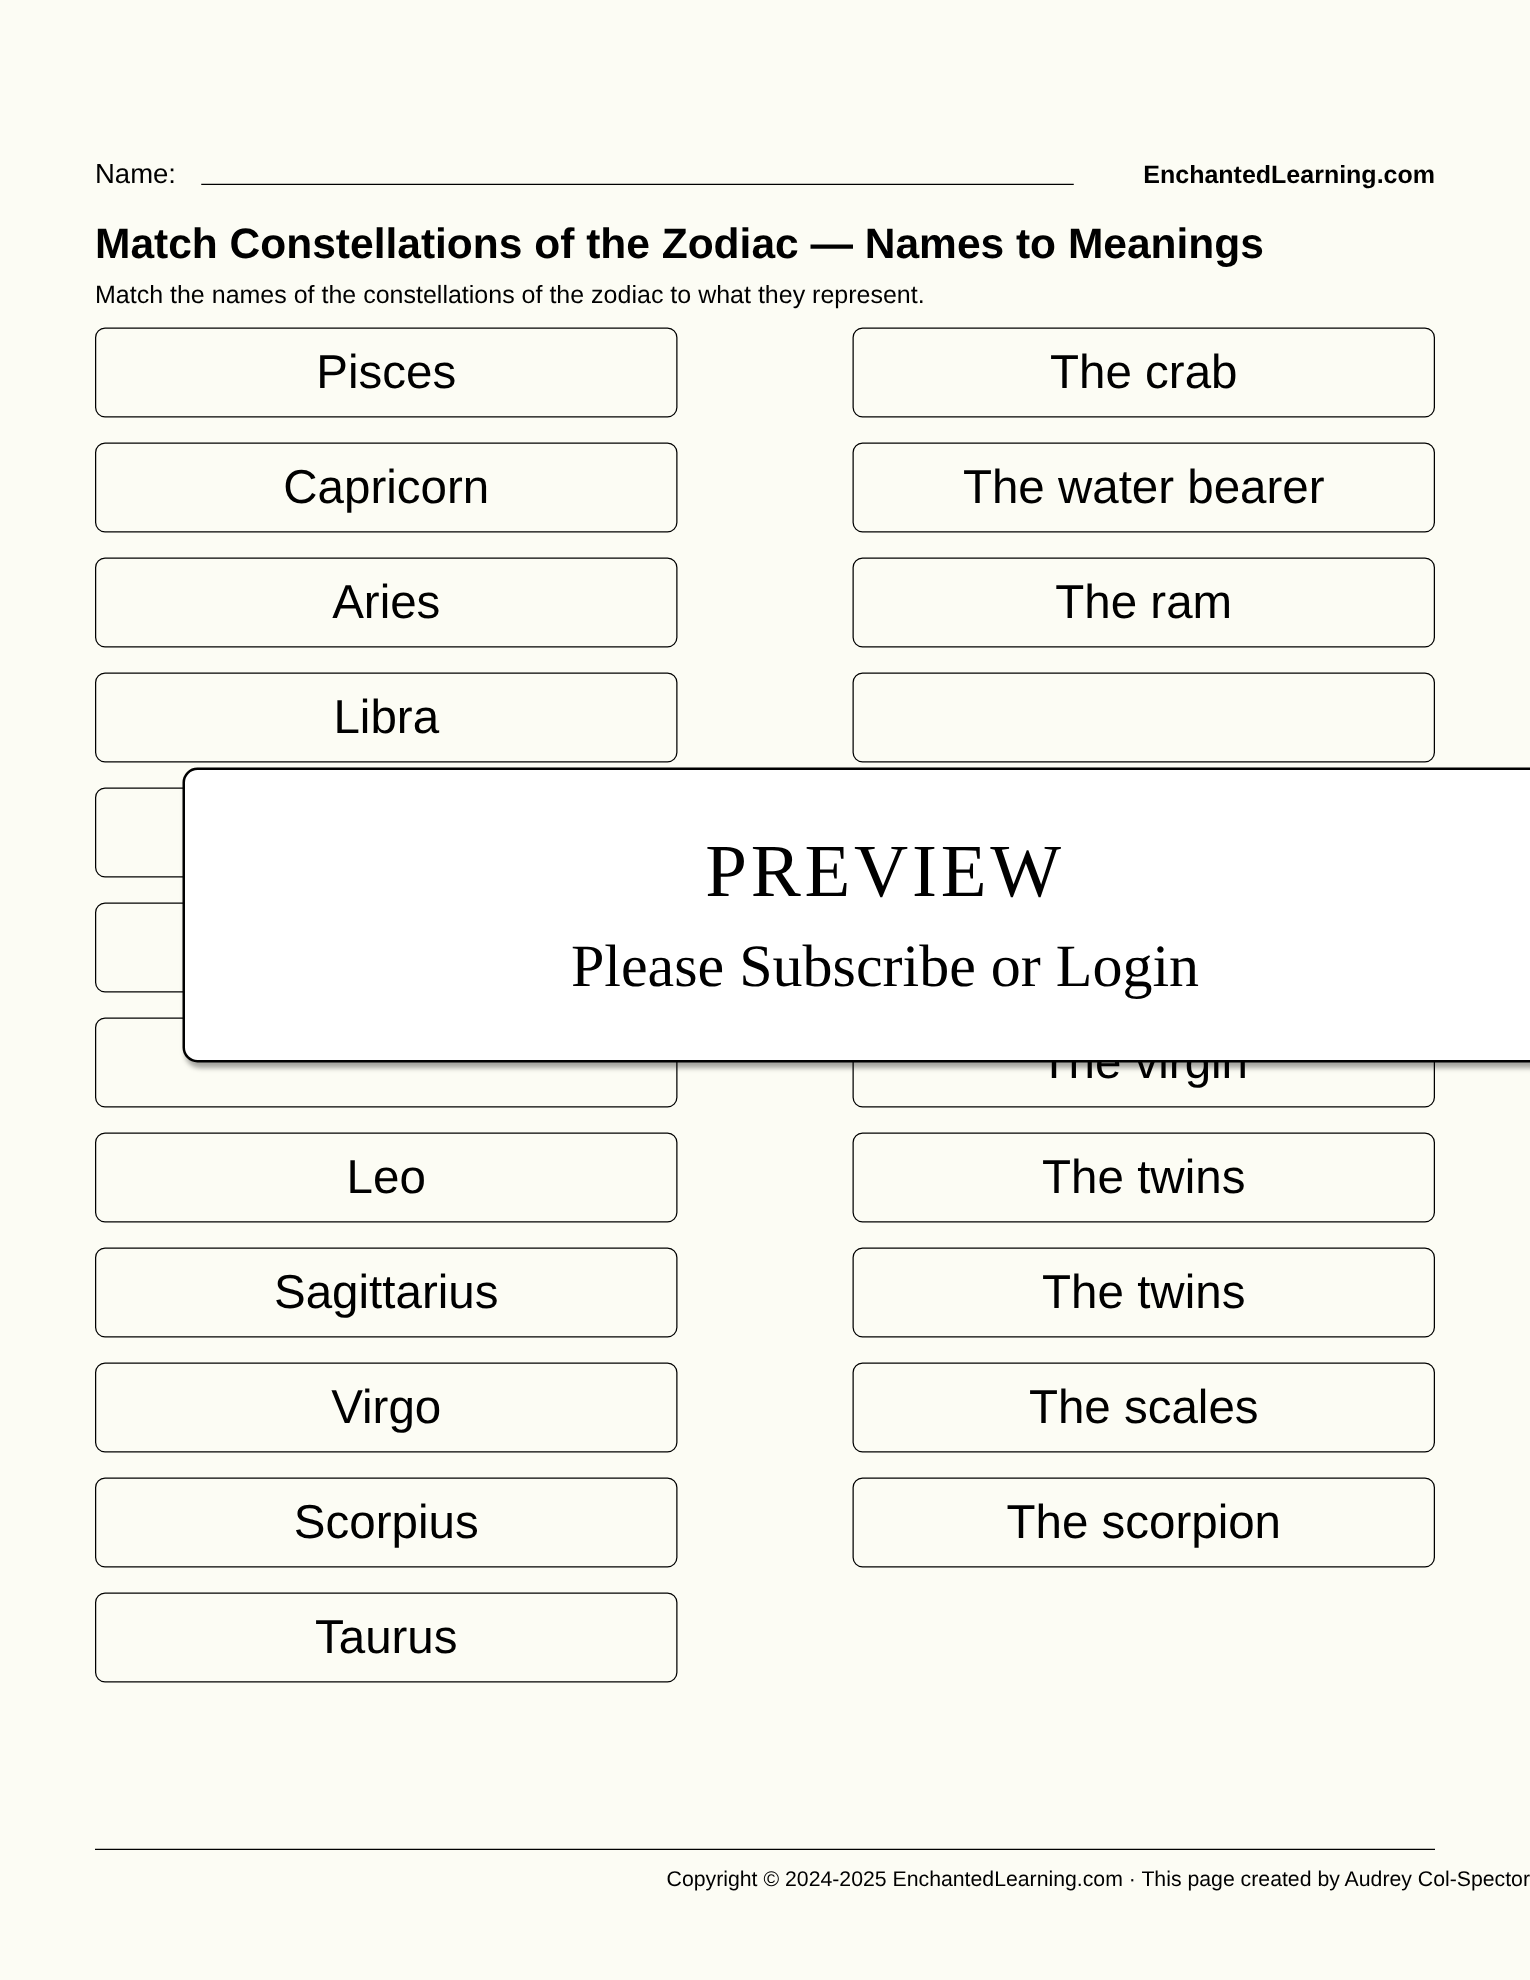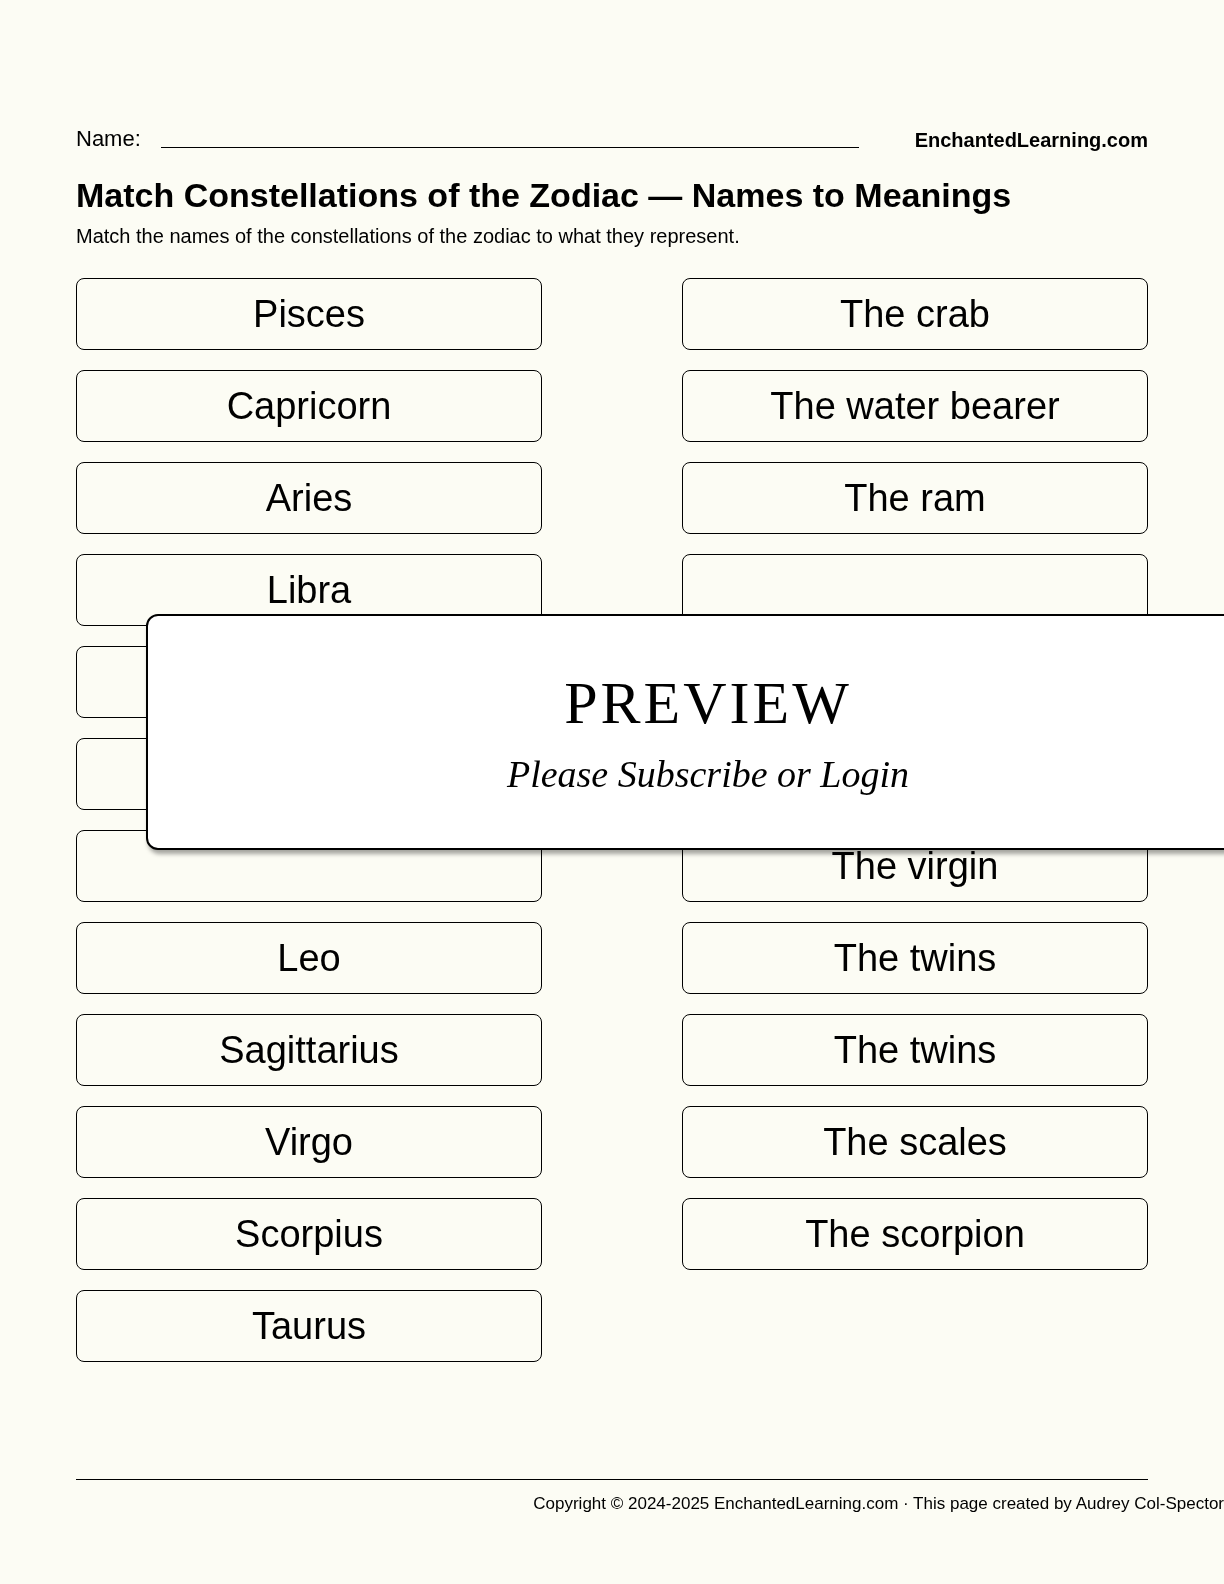--- a/index.html
+++ b/index.html
@@ -34,21 +34,21 @@
     margin-left: 36px;
     margin-bottom: 0px;
   }
   .title {
     font-size: 34px;
     font-weight: bold;
     margin-bottom: 10px;
   }
   .instructions {
     font-size: 20px;
-    margin-bottom: 30px;
+    margin-bottom: 14px;
   }
   .columns {
     display: flex;
     justify-content: space-between;
     gap: 140px;
   }
   .col {
     display: flex;
     flex-direction: column;
     gap: 20px;
@@ -80,22 +80,21 @@
     justify-content: center;
     font-family: Georgia, "Times New Roman", serif;
   }
   .overlay-title {
     font-size: 60px;
     letter-spacing: 3px;
     font-weight: 400;
     margin-bottom: 14px;
   }
   .overlay-sub {
-    font-size: 38px;
-    font-style: italic;
+    font-size: 48px;
   }
   .footer {
     position: absolute;
     bottom: 70px;
     left: 0;
     right: 0;
     text-align: right;
   }
   .footer-line {
     border-top: 1.5px solid #000;

